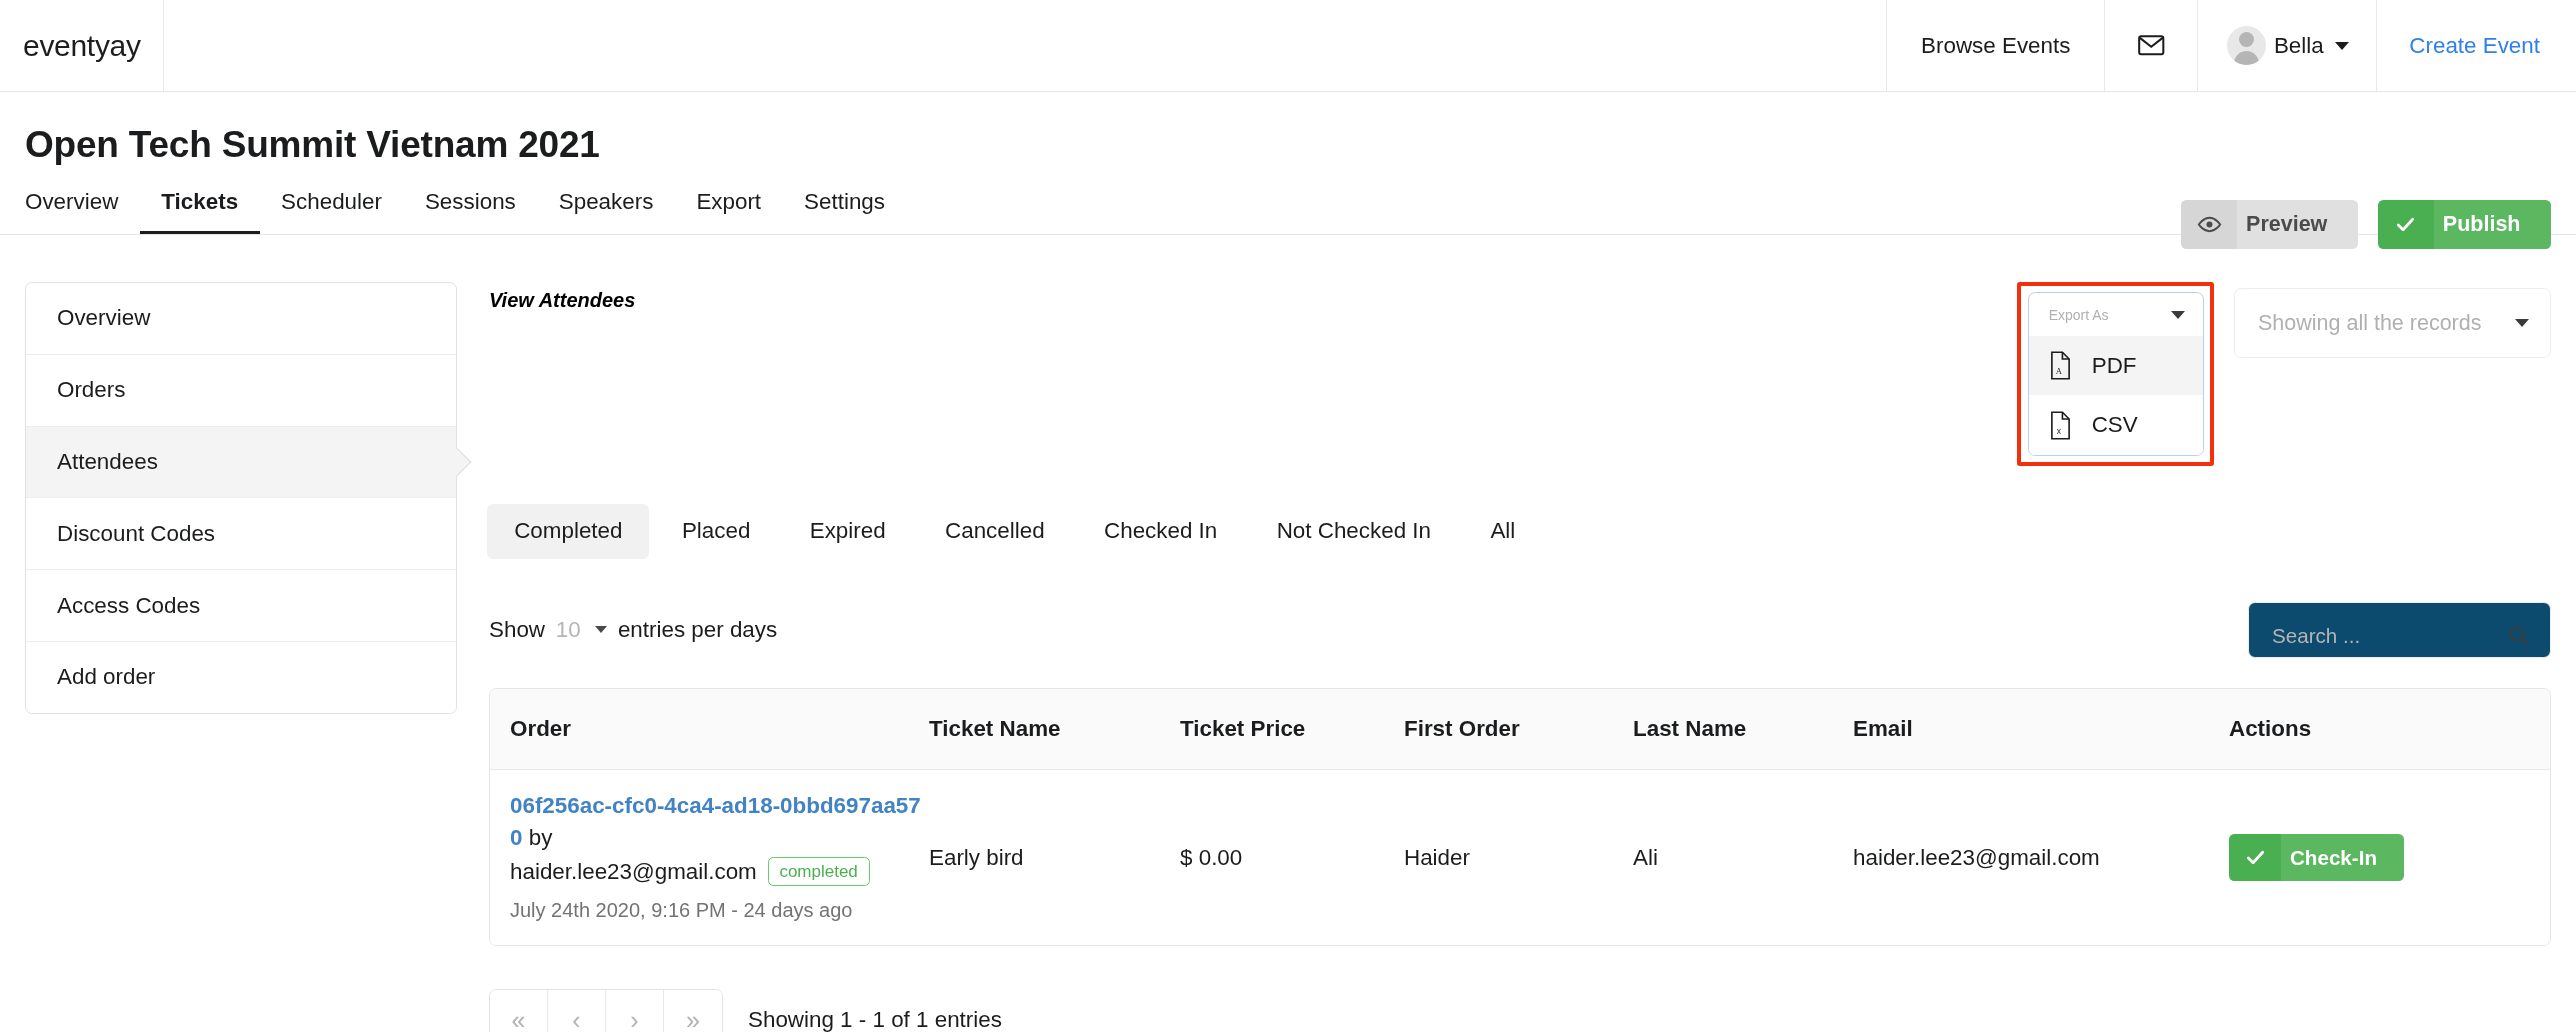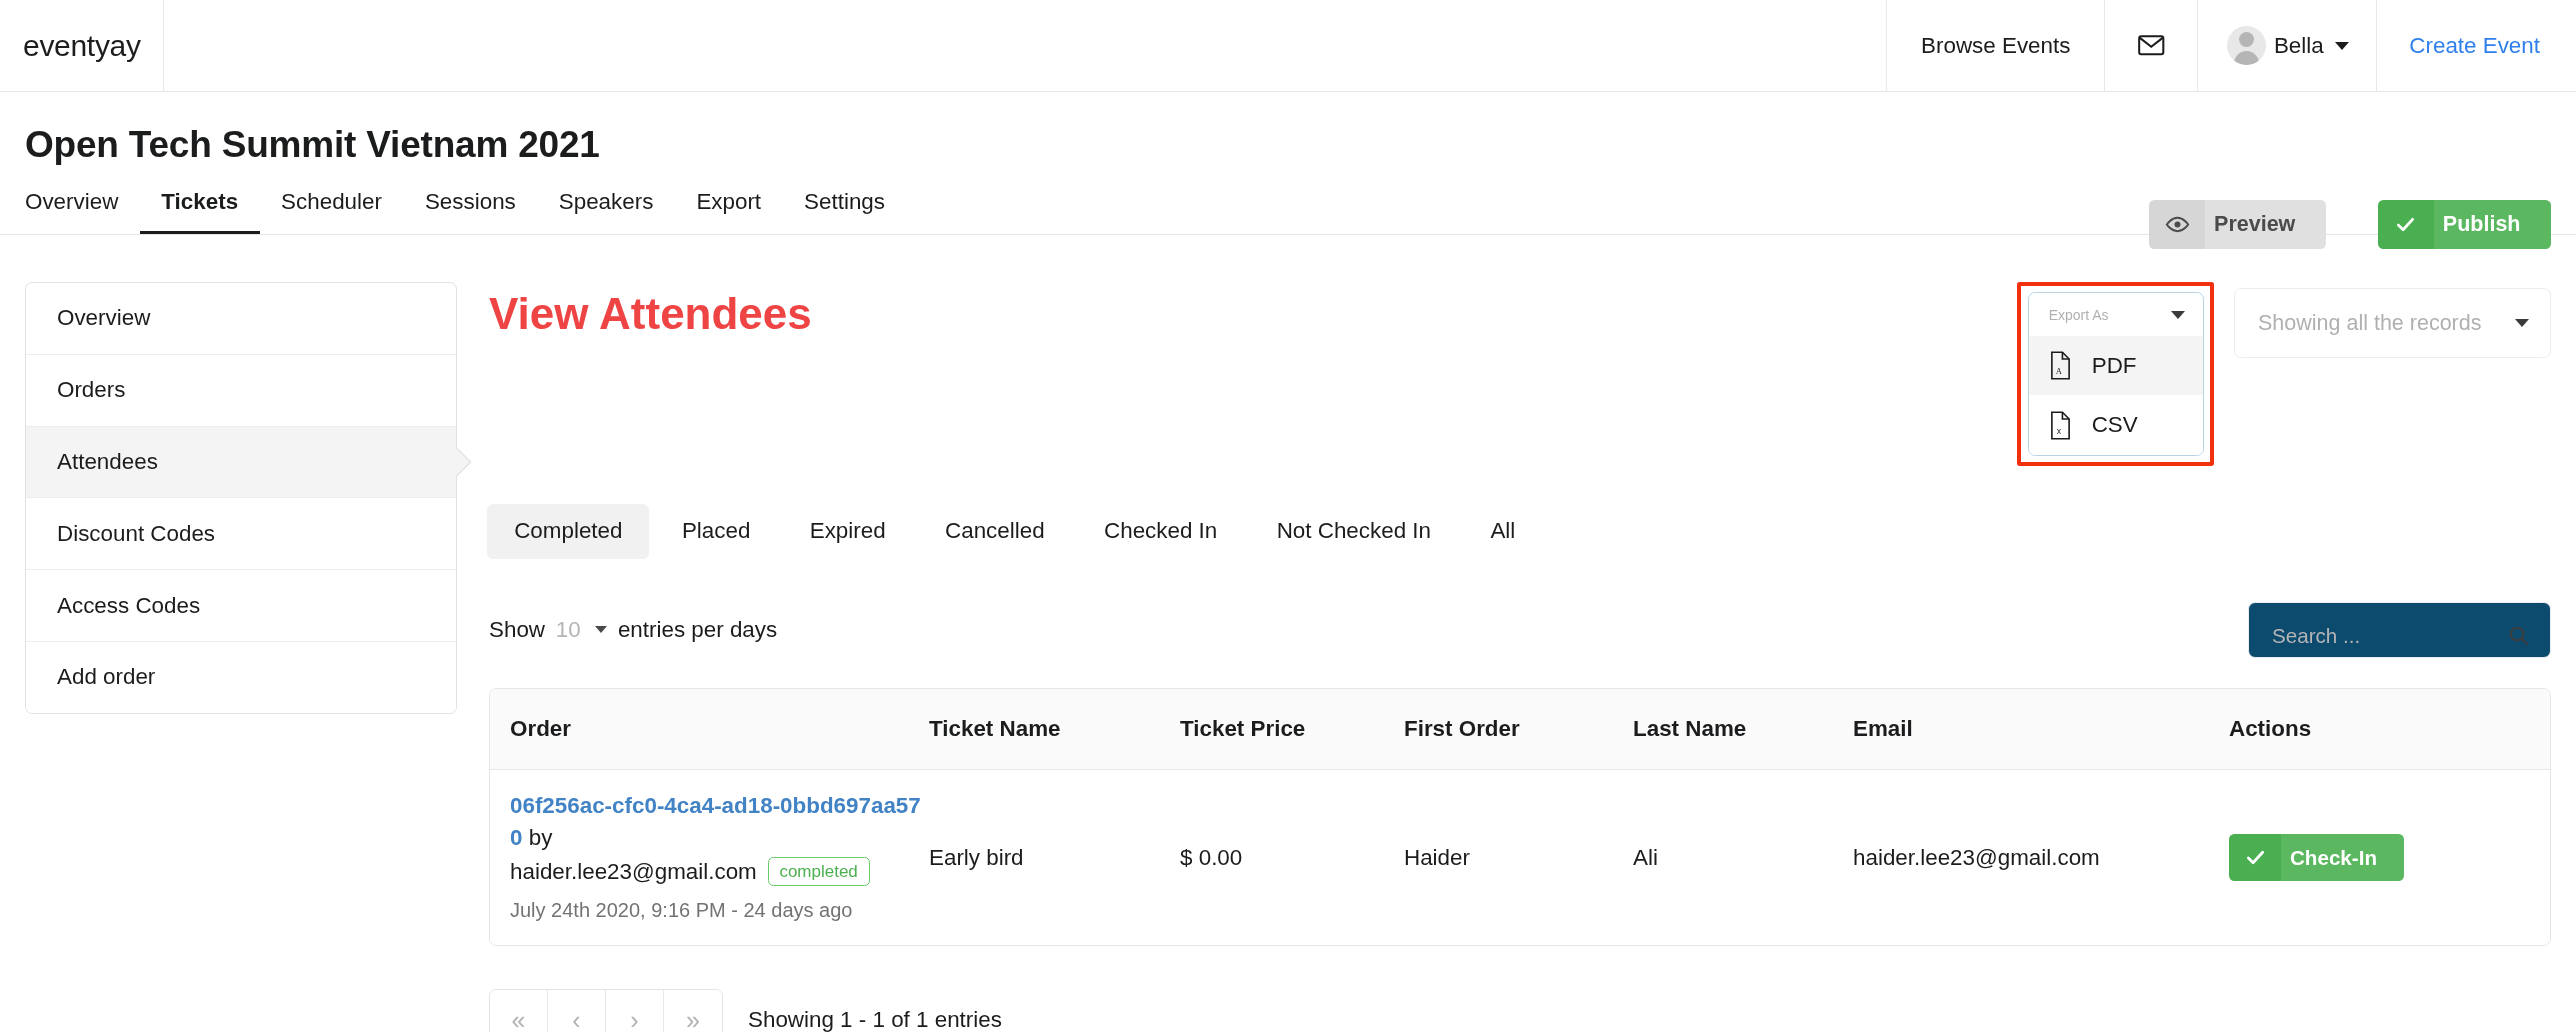--- a/index.html
+++ b/index.html
@@ -100,21 +100,20 @@
     top: 108px;
     display: flex;
     gap: 20px;
   }
   .btn-split {
     display: flex;
     align-items: stretch;
     border-radius: 5.4px;
     overflow: hidden;
     height: 49px;
-    margin-left: 32px;
   }
   .btn-split .ic {
     display: flex; align-items: center; justify-content: center;
     width: 56px;
   }
   .btn-split .lbl {
     display: flex; align-items: center;
     padding: 0 30.5px 0 9px;
     font-size: 21.5px;
     font-weight: 700;
@@ -183,24 +182,25 @@
   }
 
   
   .main { flex: 1; min-width: 0; position: relative; }
   .main-head {
     display: flex;
     align-items: flex-start;
     justify-content: space-between;
   }
   .main-title {
-    font-size: 44px;
+    font-size: 20px;
     font-weight: 700;
-    color: #ef4444;
+    color: #000000;
     padding-top: 7.2px;
+    font-style: italic;
   }
   .head-controls {
     display: flex;
     gap: 20px;
     align-items: flex-start;
     position: relative;
   }
 
   
   .export-wrap {

